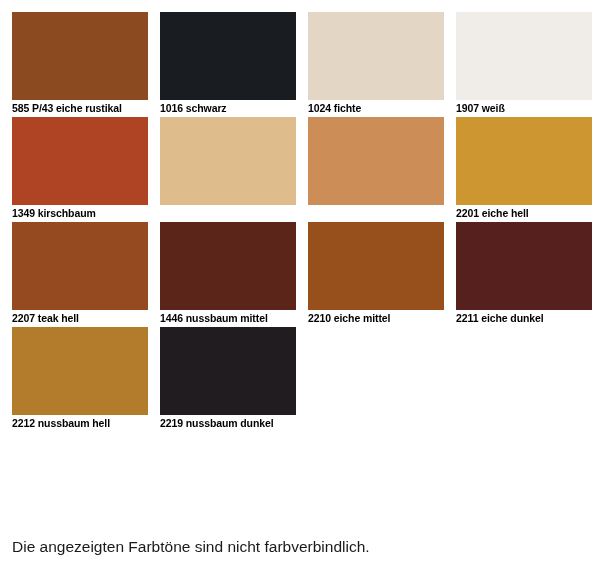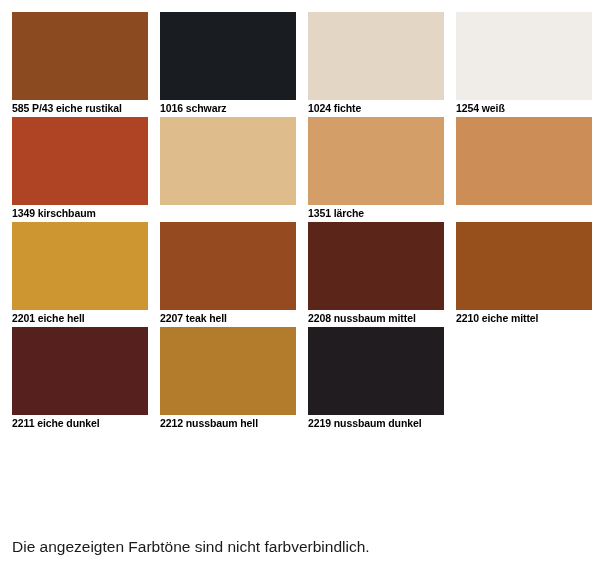--- a/index.html
+++ b/index.html
@@ -88,54 +88,50 @@
     </div>
 
     <div class="swatch-cell">
       <div class="swatch-chip" style="background-color: rgb(227, 214, 196);"></div>
       <div class="swatch-label">1024 fichte</div>
     </div>
 
 
     <div class="swatch-cell">
       <div class="swatch-chip" style="background-color: rgb(240, 236, 231);"></div>
-      <div class="swatch-label">1254 weiß</div>
+      <div class="swatch-label">1907 weiß</div>
     </div>
 
     <div class="swatch-cell">
       <div class="swatch-chip" style="background-color: rgb(174, 68, 35);"></div>
       <div class="swatch-label">1349 kirschbaum</div>
     </div>
 
     <div class="swatch-cell">
       <div class="swatch-chip" style="background-color: rgb(222, 188, 140);"></div>
     </div>
 
-    <div class="swatch-cell">
-      <div class="swatch-chip" style="background-color: rgb(211, 158, 104);"></div>
-      <div class="swatch-label">1351 lärche</div>
-    </div>
 
     <div class="swatch-cell">
       <div class="swatch-chip" style="background-color: rgb(204, 141, 86);"></div>
     </div>
 
     <div class="swatch-cell">
       <div class="swatch-chip" style="background-color: rgb(206, 150, 48);"></div>
       <div class="swatch-label">2201 eiche hell</div>
     </div>
 
     <div class="swatch-cell">
       <div class="swatch-chip" style="background-color: rgb(150, 74, 32);"></div>
       <div class="swatch-label">2207 teak hell</div>
     </div>
 
     <div class="swatch-cell">
       <div class="swatch-chip" style="background-color: rgb(92, 37, 25);"></div>
-      <div class="swatch-label">2208 nussbaum mittel</div>
+      <div class="swatch-label">1446 nussbaum mittel</div>
     </div>
 
     <div class="swatch-cell">
       <div class="swatch-chip" style="background-color: rgb(151, 80, 27);"></div>
       <div class="swatch-label">2210 eiche mittel</div>
     </div>
 
     <div class="swatch-cell">
       <div class="swatch-chip" style="background-color: rgb(86, 32, 30);"></div>
       <div class="swatch-label">2211 eiche dunkel</div>

